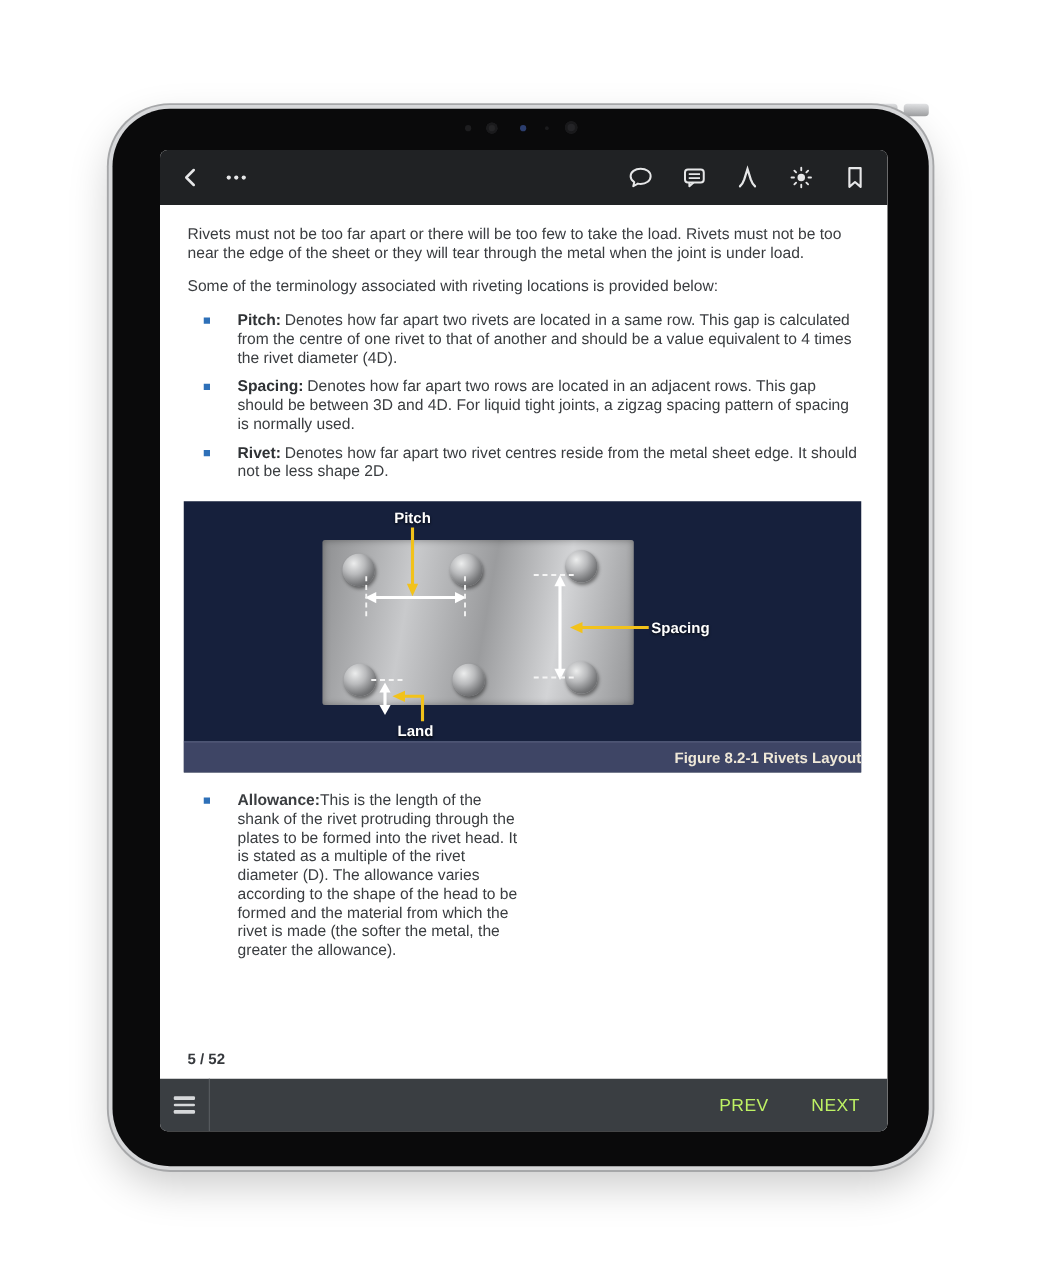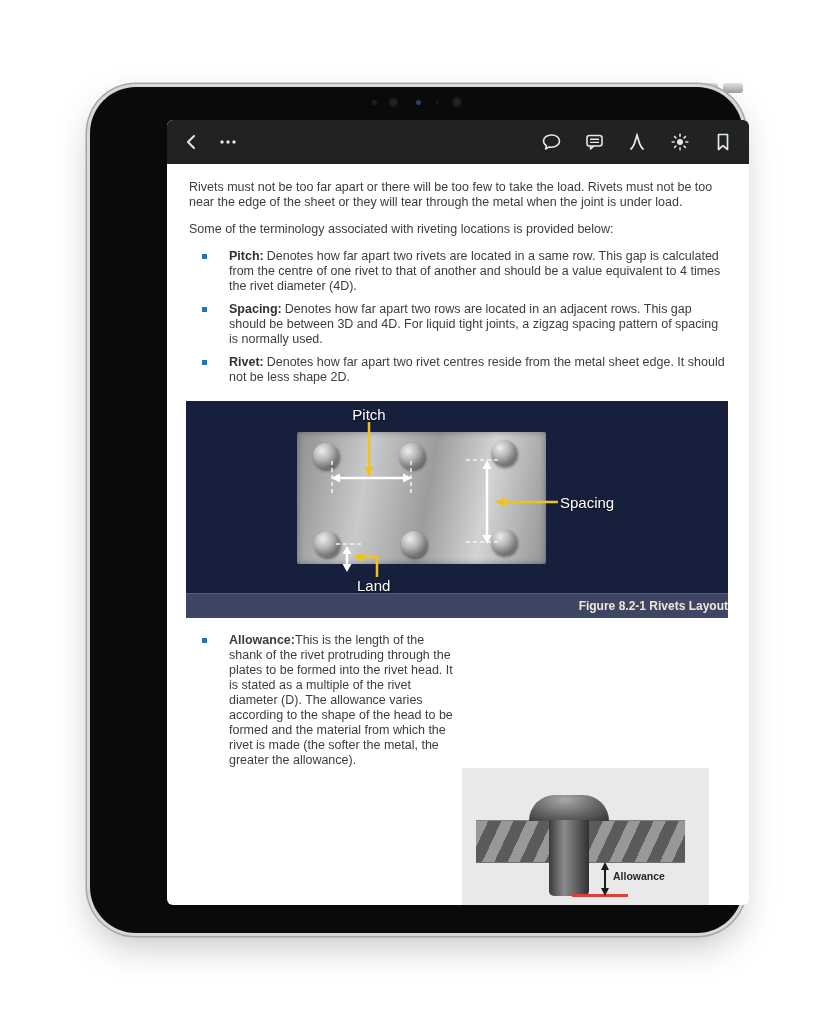--- a/index.html
+++ b/index.html
@@ -12,21 +12,21 @@
           background:#0a0a0b;
           box-shadow:0 0 0 3px #d7d8da,0 0 0 4.5px #a6a7a9,0 14px 34px rgba(0,0,0,.22);}
   .cam{position:absolute;border-radius:50%;}
   .cam1{left:282px;top:13px;width:5px;height:5px;background:#1d1d1f;}
   .cam2{left:299px;top:11px;width:9px;height:9px;background:#242426;box-shadow:inset 0 0 0 2px #1a1a1c;}
   .cam3{left:326px;top:13px;width:5px;height:5px;background:#2c3e6e;}
   .cam4{left:346px;top:14px;width:3px;height:3px;background:#1b1b1d;}
   .cam5{left:362px;top:10px;width:10px;height:10px;background:#242427;box-shadow:inset 0 0 0 2px #19191b;}
   
   .screen{position:absolute;left:38px;top:33px;width:582px;height:785px;border-radius:6px;
-          background:#ffffff;overflow:hidden;display:flex;flex-direction:column;margin-left:39px;}
+          background:#ffffff;overflow:hidden;display:flex;flex-direction:column;}
   
   .toolbar{height:44px;flex:0 0 44px;background:#202224;display:flex;align-items:center;
            padding:0 15px 0 14px;box-sizing:border-box;}
   .tb-icon{width:22px;height:22px;display:flex;align-items:center;justify-content:center;cursor:pointer;}
   .tb-icon svg{display:block;}
   .tb-left-gap{width:14px;}
   .tb-spacer{flex:1;}
   .tb-right{display:flex;align-items:center;gap:21px;}
   
   .content{flex:1;display:flex;flex-direction:column;padding:16px 22px 4px 22px;box-sizing:border-box;
@@ -41,21 +41,21 @@
            overflow:hidden;}
   .plate1{position:absolute;left:111px;top:31px;width:249px;height:132px;border-radius:2px;
           background:linear-gradient(100deg,#8e8f91 0%,#c9cacc 28%,#9b9c9e 52%,#d3d4d6 74%,#939496 100%);
           box-shadow:inset 0 0 6px rgba(0,0,0,.35);}
   .rivet{position:absolute;width:26px;height:26px;border-radius:50%;
          background:radial-gradient(circle at 35% 30%,#eceded 0%,#b9babc 35%,#77787a 68%,#4c4d4f 100%);
          box-shadow:1px 2px 3px rgba(0,0,0,.45);}
   .rv1{left:127px;top:42px;}  .rv2{left:213px;top:42px;}  .rv3{left:305px;top:39px;}
   .rv4{left:128px;top:130px;} .rv5{left:215px;top:130px;} .rv6{left:305px;top:128px;}
   .fig1-svg{position:absolute;left:0;top:0;}
-  .fig-label{position:absolute;color:#ffffff;font-weight:normal;font-size:15px;
+  .fig-label{position:absolute;color:#ffffff;font-weight:bold;font-size:12px;
              text-shadow:0 1px 2px rgba(0,0,0,.8);}
   .lbl-pitch{left:158px;top:6px;width:50px;text-align:center;}
   .lbl-spacing{left:374px;top:94px;}
   .lbl-land{left:171px;top:177px;width:40px;text-align:left;}
   .fig-caption{position:absolute;left:0;right:0;bottom:0;height:24px;line-height:24px;
                background:#3e4565;color:#efe8d8;font-weight:bold;font-size:12px;text-align:right;
                border-top:1px solid #565d7c;}
   
   .allow-row{display:flex;align-items:flex-start;flex-direction:column;}
   .allow-bullet{display:flex;}
@@ -220,33 +220,20 @@
           <span class="fig-label lbl-spacing">Spacing</span>
           <span class="fig-label lbl-land">Land</span>
           <div class="fig-caption">Figure 8.2-1 Rivets Layout</div>
         </div>
 
         <div class="allow-row">
           <div class="allow-bullet">
             <span class="marker"></span>
             <span class="btext"><b>Allowance:</b><span>This is the length of the shank of the rivet protruding through the plates to be formed into the rivet head. It is stated as a multiple of the rivet diameter (D). The allowance varies according to the shape of the head to be formed and the material from which the rivet is made (the softer the metal, the greater the allowance).</span></span>
           </div>
-          <div class="figure2">
-            <div class="plate2"></div>
-            <div class="dome"></div>
-            <div class="shank"></div>
-            <div class="redline"></div>
-            <svg class="fig2-svg" width="247" height="157" viewBox="0 0 247 157">
-              <line x1="143" y1="100" x2="143" y2="122" stroke="#1a1a1a" stroke-width="2"></line>
-              <polygon points="143,94 139,102 147,102" fill="#1a1a1a"></polygon>
-              <polygon points="143,128 139,120 147,120" fill="#1a1a1a"></polygon>
-            </svg>
-            <span class="lbl-allow">Allowance</span>
-            <div class="fig-caption2">Figure 8.2-2 Rivet Allowance</div>
-          </div>
         </div>
 
         <div class="page-ind">5 / 52</div>
       </div>
 
       <div class="bottombar">
         <div class="hamburger">
           <span></span>
             <span></span>
             <span></span>

